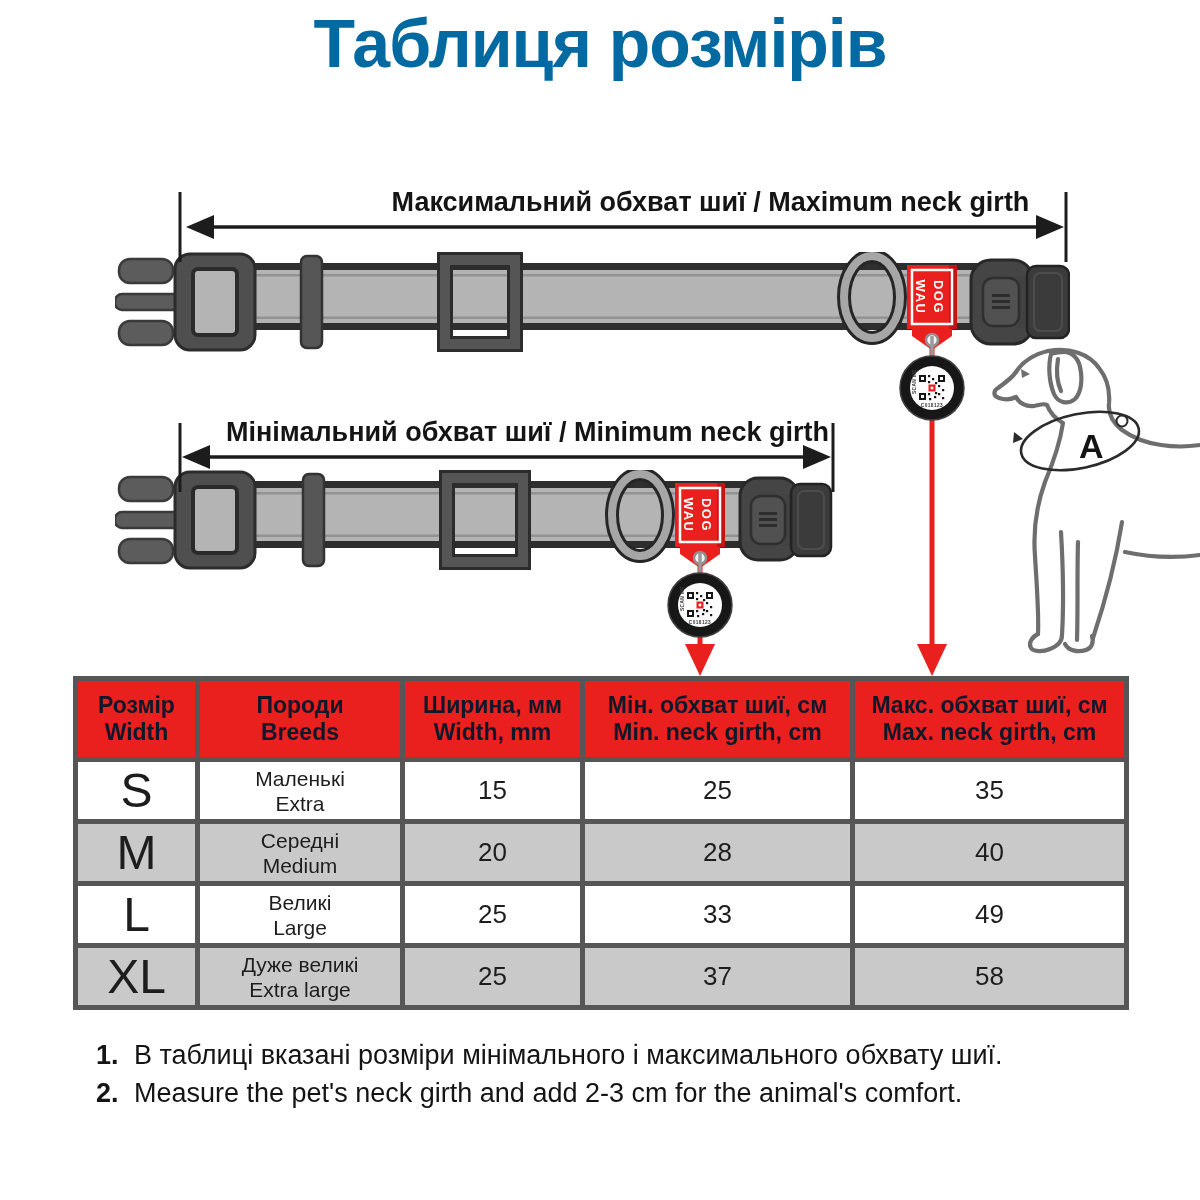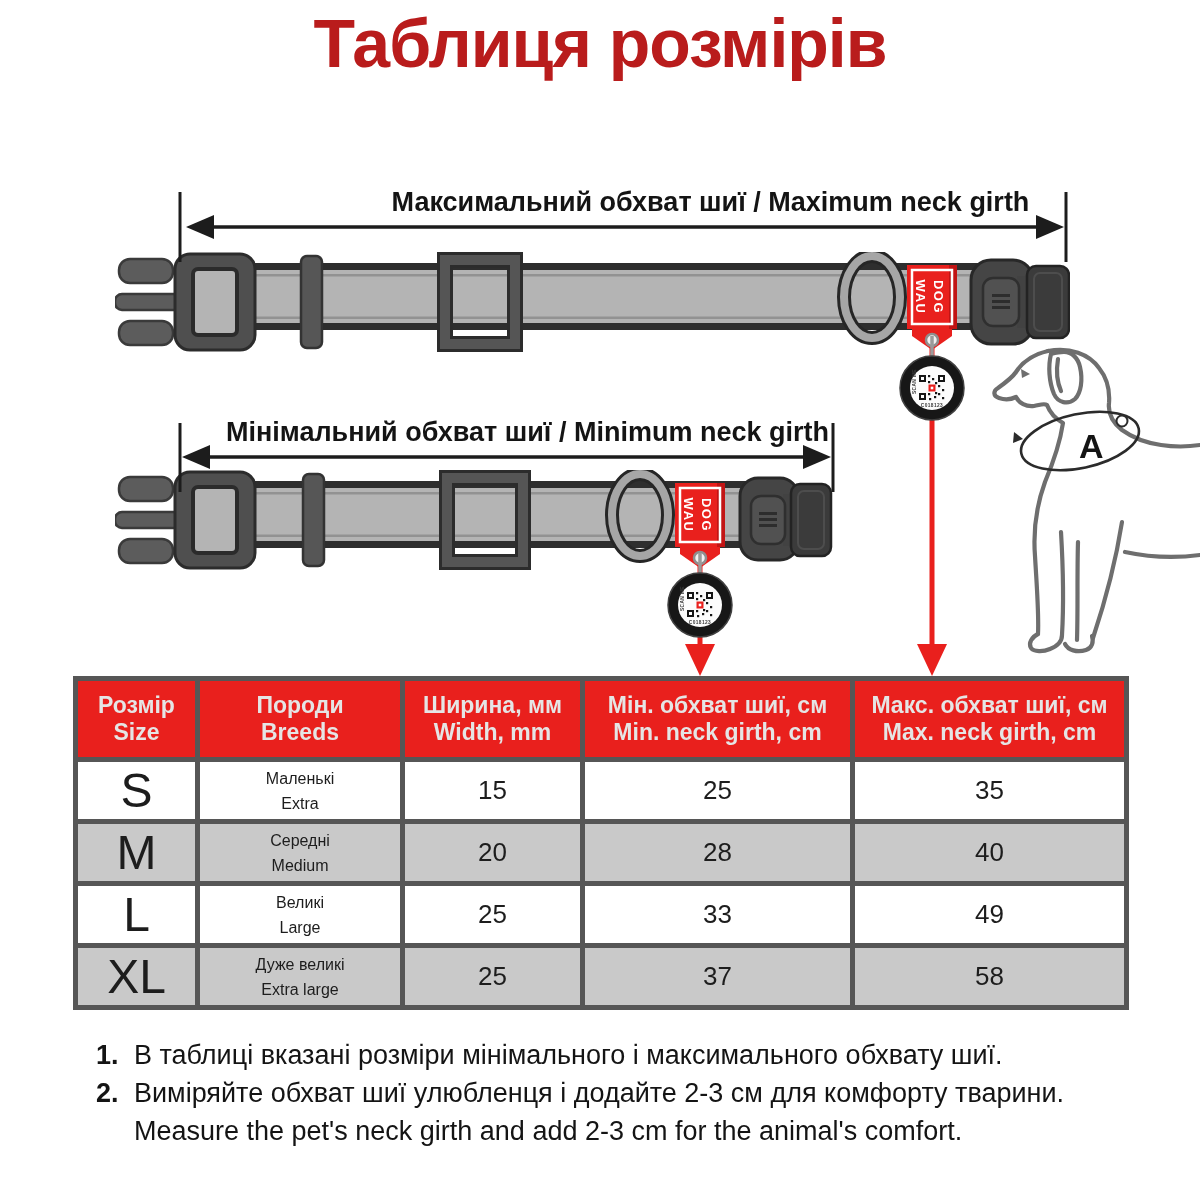--- a/index.html
+++ b/index.html
@@ -9,41 +9,41 @@
     --strap-gray:#b4b4b4;
     --line-black:#1c1c1c;
     --dog-gray:#6e6e6e;
   }
   html,body{margin:0;padding:0;background:#fff;}
   .canvas{position:relative;width:1200px;height:1200px;background:#ffffff;overflow:hidden;
           font-family:"Liberation Sans",sans-serif;color:#111;}
   .abs{position:absolute;}
   
   .title{top:4px;left:0;width:1200px;text-align:center;font-weight:800;
-         font-size:68px;line-height:79px;letter-spacing:-1px;color:#b91c1c;}
+         font-size:68px;line-height:79px;letter-spacing:-1px;color:#0369a1;}
   
   .mlabel{font-size:27px;font-weight:600;color:#141414;text-align:center;white-space:nowrap;}
   .mlabel.max{top:187px;left:180px;width:1061px;}
   .mlabel.min{top:417px;left:180px;width:695px;}
   svg{display:block;}
   .red-fill{fill:var(--accent-red);}
   .red-stroke{stroke:var(--accent-red);}
   .brand-txt{font:700 13px "Liberation Sans",sans-serif;fill:#fff;text-anchor:middle;letter-spacing:1.5px;}
   .tag-txt{font:700 4.8px "Liberation Sans",sans-serif;fill:#3a3a3a;letter-spacing:.4px;}
   .buckle{fill:#5c5c5c;stroke:#3a3a3a;stroke-width:2.5;}
   
   table.size-table{position:absolute;left:73px;top:676px;border-collapse:collapse;table-layout:fixed;}
   table.size-table th,table.size-table td{border:5px solid var(--border-gray);padding:0;vertical-align:middle;}
-  table.size-table th{background:var(--accent-red);color:#e5e5e5;font-weight:700;font-size:23px;line-height:27px;
+  table.size-table th{background:var(--accent-red);color:#0f172a;font-weight:700;font-size:23px;line-height:27px;
                       text-align:center;height:76px;}
   table.size-table td{background:#fff;text-align:center;color:#1d1d1d;}
   table.size-table tr.gray td{background:var(--row-gray);}
   table.size-table tr.data-row{height:62px;}
   td.cell-size{font-size:48px;font-weight:300;}
-  td.cell-breeds{text-align:left;padding-left:32px;font-size:16px;line-height:25px;color:#2a2a2a;}
+  td.cell-breeds{text-align:left;padding-left:32px;font-size:21px;line-height:25px;color:#2a2a2a;}
   td.cell-num{font-size:26px;font-weight:300;}
   
   .notes{top:1036px;left:96px;width:1020px;font-size:27px;line-height:38px;color:#141414;}
   .note{display:flex;}
   .note-num{width:38px;flex:0 0 38px;font-weight:700;}
   .note-body{flex:1;}
 </style>
 </head>
 <body>
 
@@ -260,21 +260,21 @@
       <col style="width:122px">
         <col style="width:205px">
         <col style="width:180px">
       <col style="width:270px">
         <col style="width:274px">
     </colgroup>
     <tbody>
         <tr>
       <th>
         <div>Розмір</div>
-        <div>Size</div>
+        <div>Width</div>
       </th>
       <th>
         <div>Породи</div>
         <div>Breeds</div>
       </th>
       <th>
         <div>Ширина, мм</div>
         <div>Width, mm</div>
       </th>
       <th>
@@ -332,19 +332,18 @@
   <div class="abs notes">
     <div class="note">
       <span class="note-num">1.</span>
       <div class="note-body">
         <div>В таблиці вказані розміри мінімального і максимального  обхвату шиї.</div>
       </div>
     </div>
     <div class="note">
       <span class="note-num">2.</span>
       <div class="note-body">
-        <div>Виміряйте обхват шиї улюбленця і додайте 2-3 см для комфорту тварини.</div>
         <div>Measure the pet's neck girth and add 2-3 cm for the animal's comfort.</div>
       </div>
     </div>
   </div>
 
 </div>
 
 </body></html>

